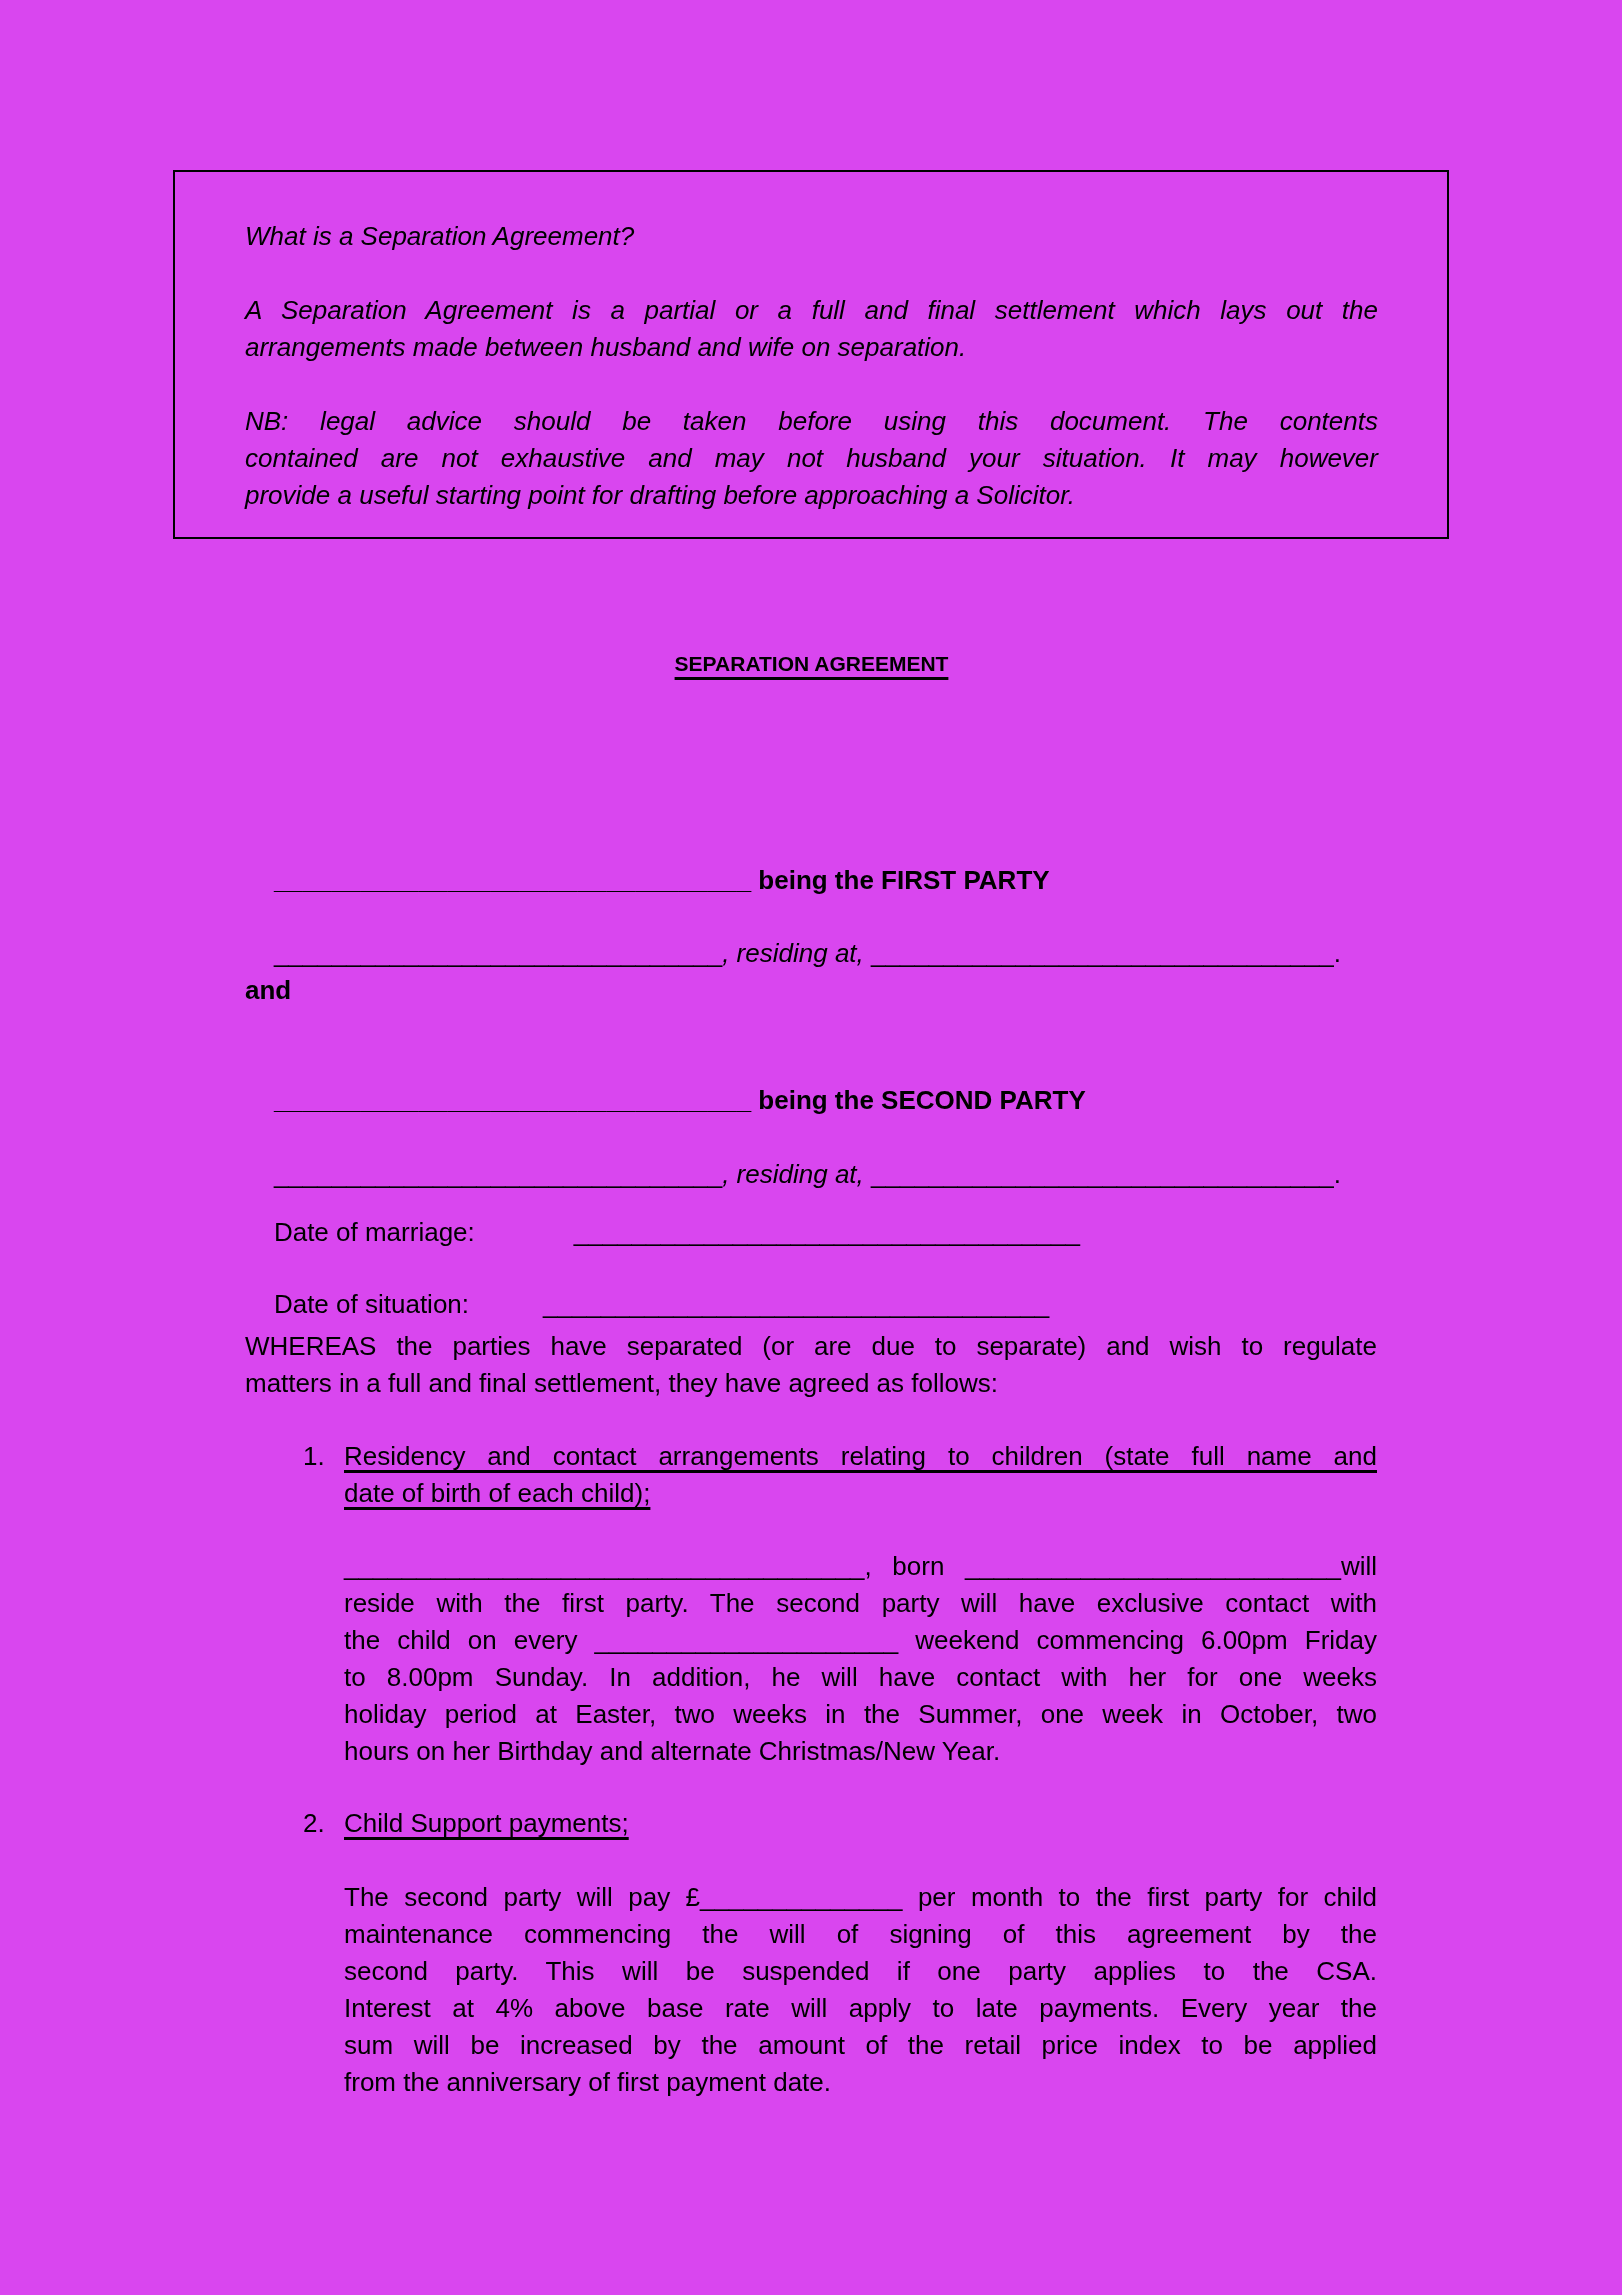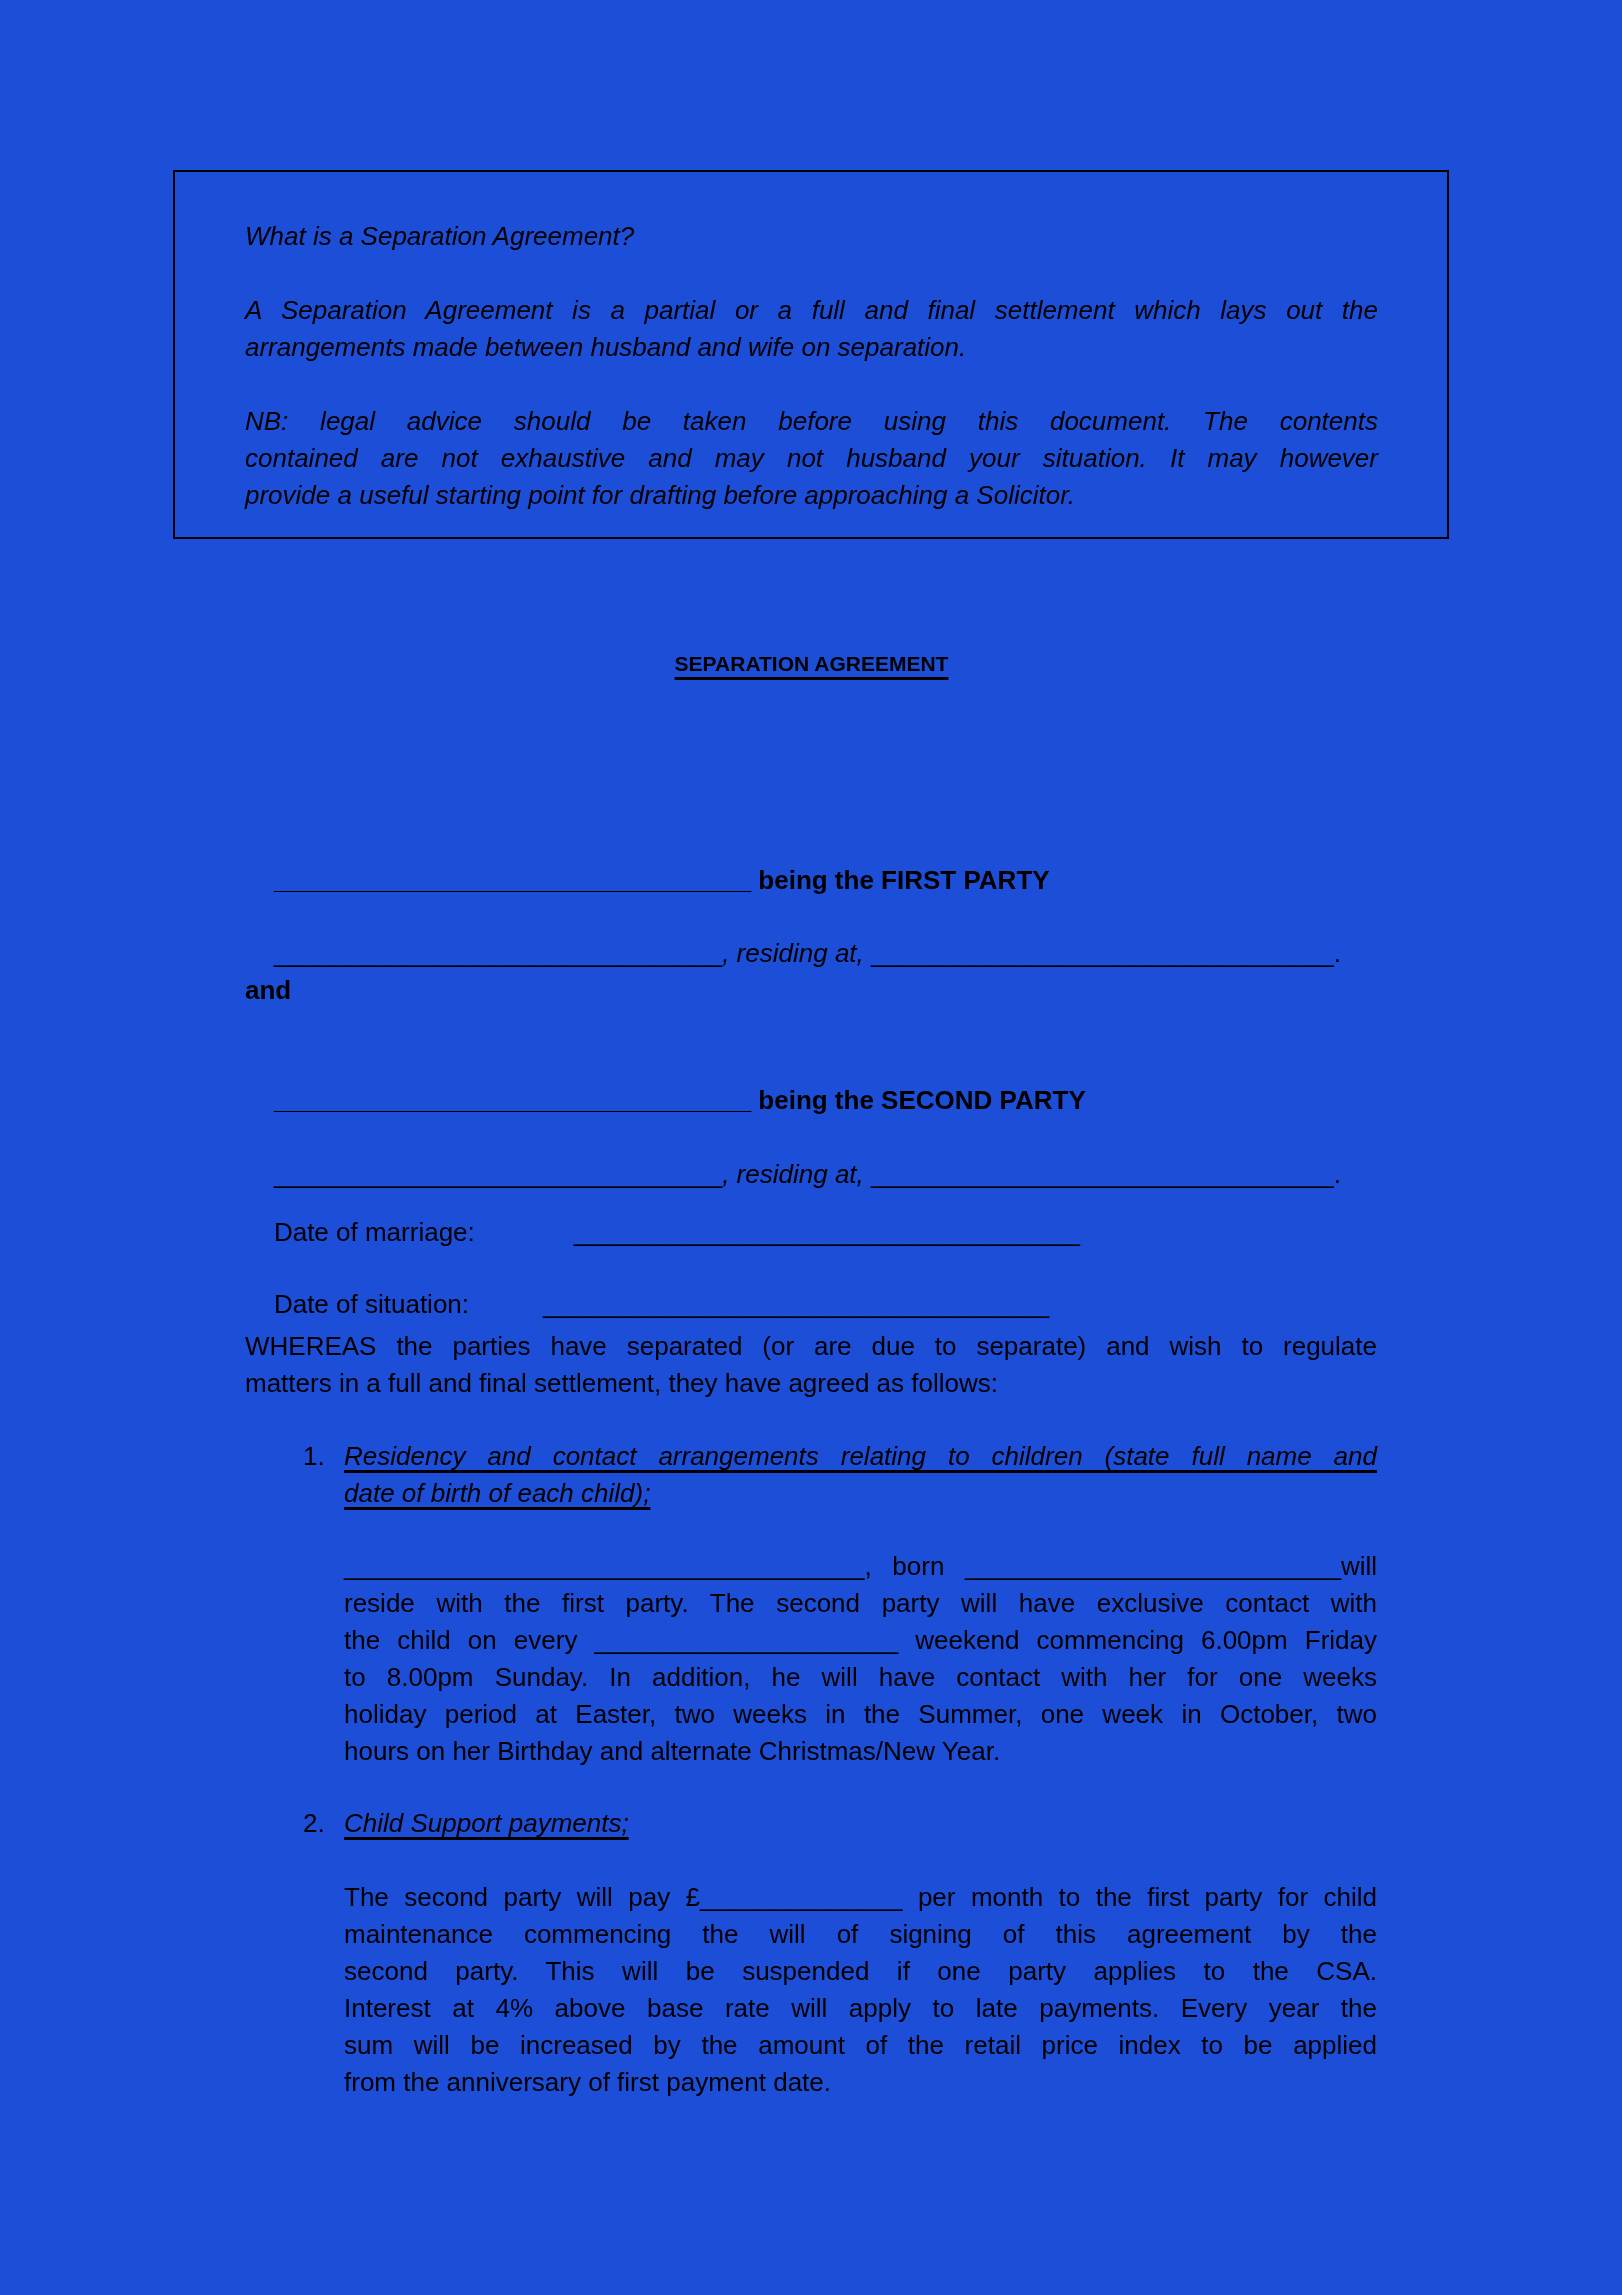--- a/index.html
+++ b/index.html
@@ -1,40 +1,40 @@
 <!DOCTYPE html>
 <html style="font-size:14.7px"><head>
 <meta charset="utf-8">
 <style>
   html,body{margin:0;padding:0;background:#e8e8e8;}
   .page{
     position:relative;
     width:1623px;height:2296px;
-    background:#1d4ed8;
+    background:#d946ef;
     font-family:"Liberation Sans","DejaVu Sans",sans-serif;
     font-size:26px;line-height:37px;color:#000;
     overflow:hidden;
   }
   .abs{position:absolute;}
   
   .notice{
     left:173px;top:170px;width:1276px;height:369px;
     border:2.8px solid #000;box-sizing:border-box;
     padding:46px 69px 0 70px;
     font-style:italic;
   }
   .notice p{margin:0;}
   .notice p + p{margin-top:37px;}
   
   .jline{text-align:justify;text-align-last:justify;}
   .lline{text-align:left;}
   .row{white-space:pre;}
   .b{font-weight:bold;}
   .i{font-style:italic;margin-top:42px;}
-  .u{text-decoration:underline;text-decoration-thickness:2.8px;text-underline-offset:4.6px;font-style:italic;}
+  .u{text-decoration:underline;text-decoration-thickness:2.8px;text-underline-offset:4.6px;}
   .title{
     left:0;top:645px;width:1623px;text-align:center;
     font-weight:bold;font-size:21px;
     text-decoration:underline;text-decoration-thickness:2.8px;text-underline-offset:5.5px;
   }
   .col{left:245px;width:1132px;}
   .clause{left:344px;width:1033px;}
   .clause .num{position:absolute;left:-41px;top:0;}
   .tab-marriage{margin-left:99px;}
   .tab-separation{margin-left:74px;}

